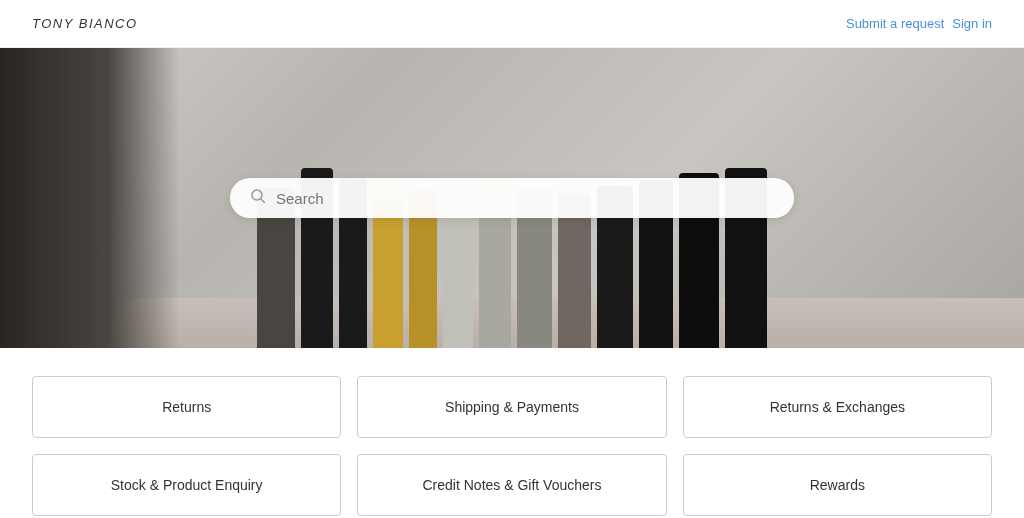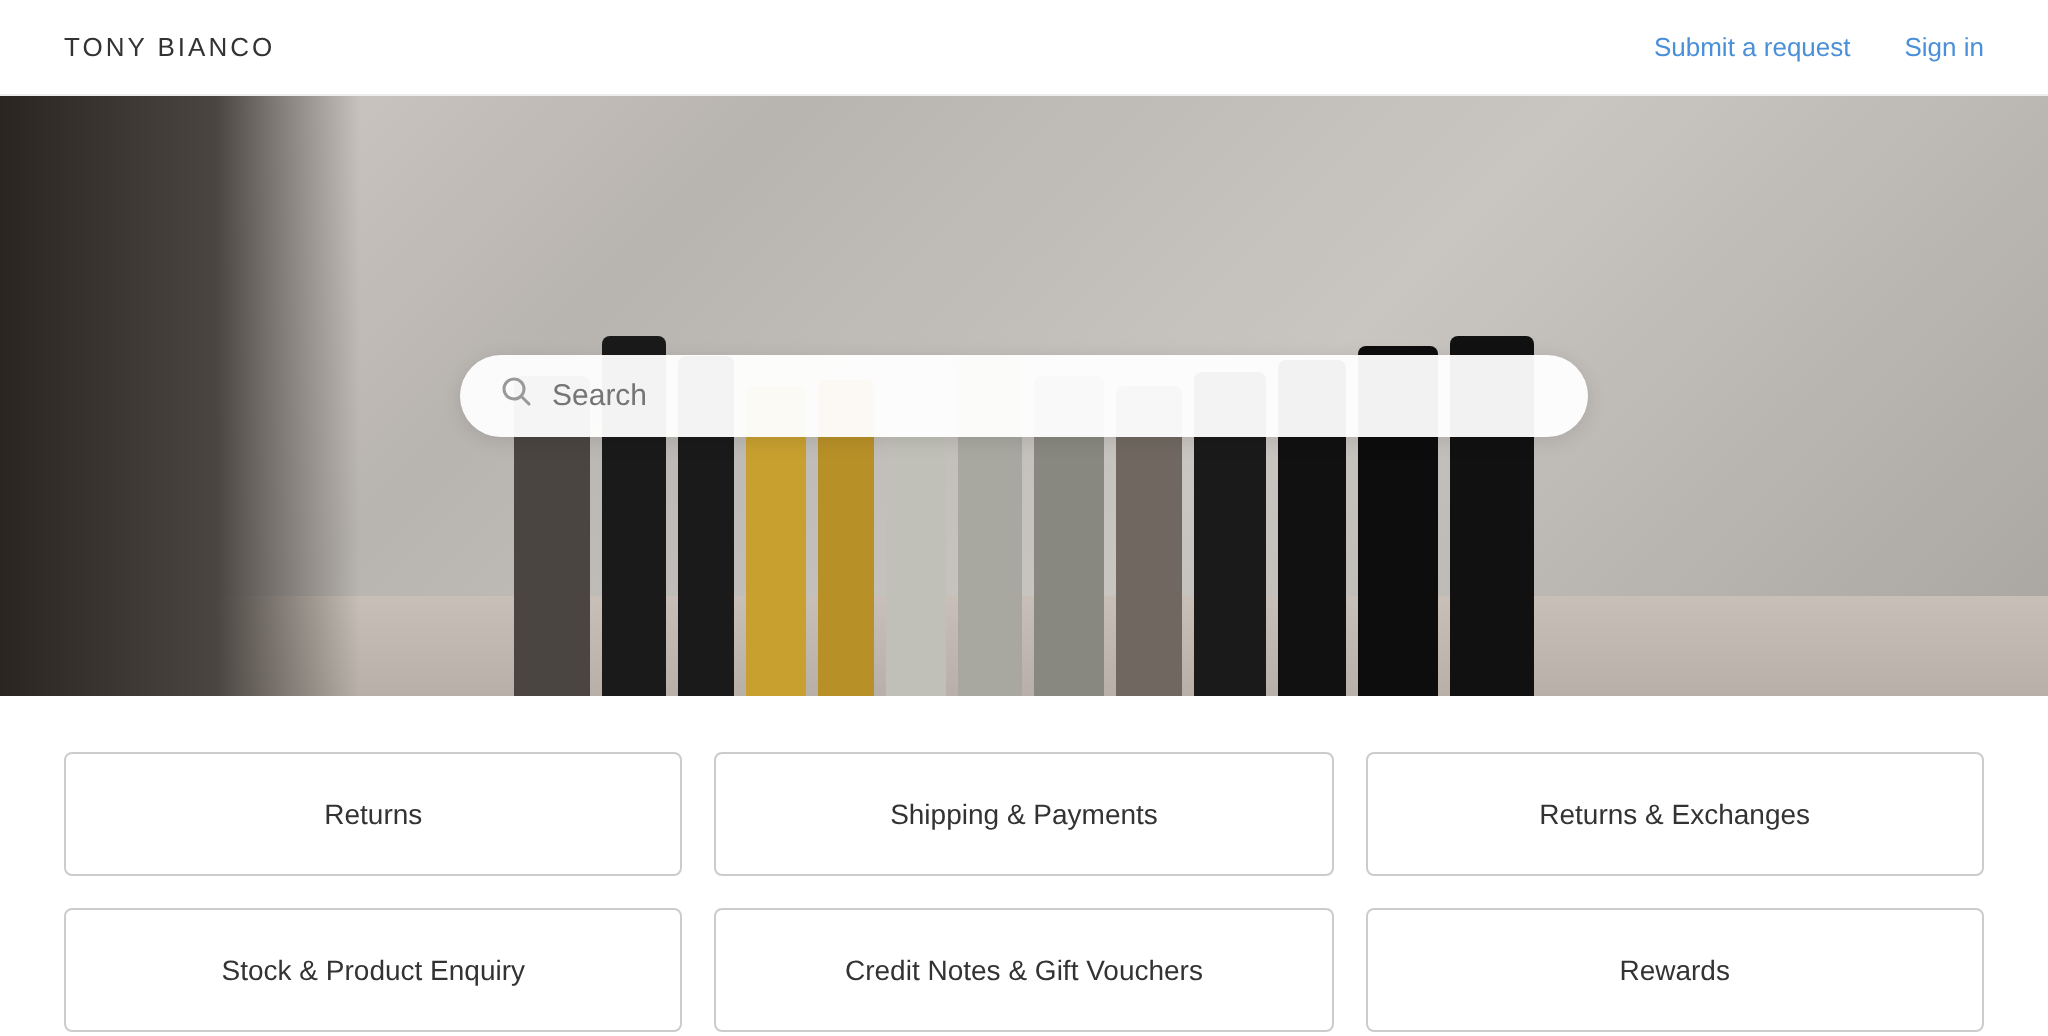--- a/index.html
+++ b/index.html
@@ -27,25 +27,26 @@
       border-bottom: 1px solid #eee;
       position: relative;
       z-index: 10;
     }
 
     .brand-logo {
       font-size: 13px;
       font-weight: 500;
       letter-spacing: 1.5px;
       color: #333;
+      font-style: italic;
     }
 
     .header-nav {
       display: flex;
-      gap: 27px;
+      gap: 8px;
       align-items: center;
       justify-content: flex-end;
     }
 
     .header-nav a {
       color: #4a90d9;
       font-size: 13px;
       text-decoration: none;
       cursor: pointer;
     }

